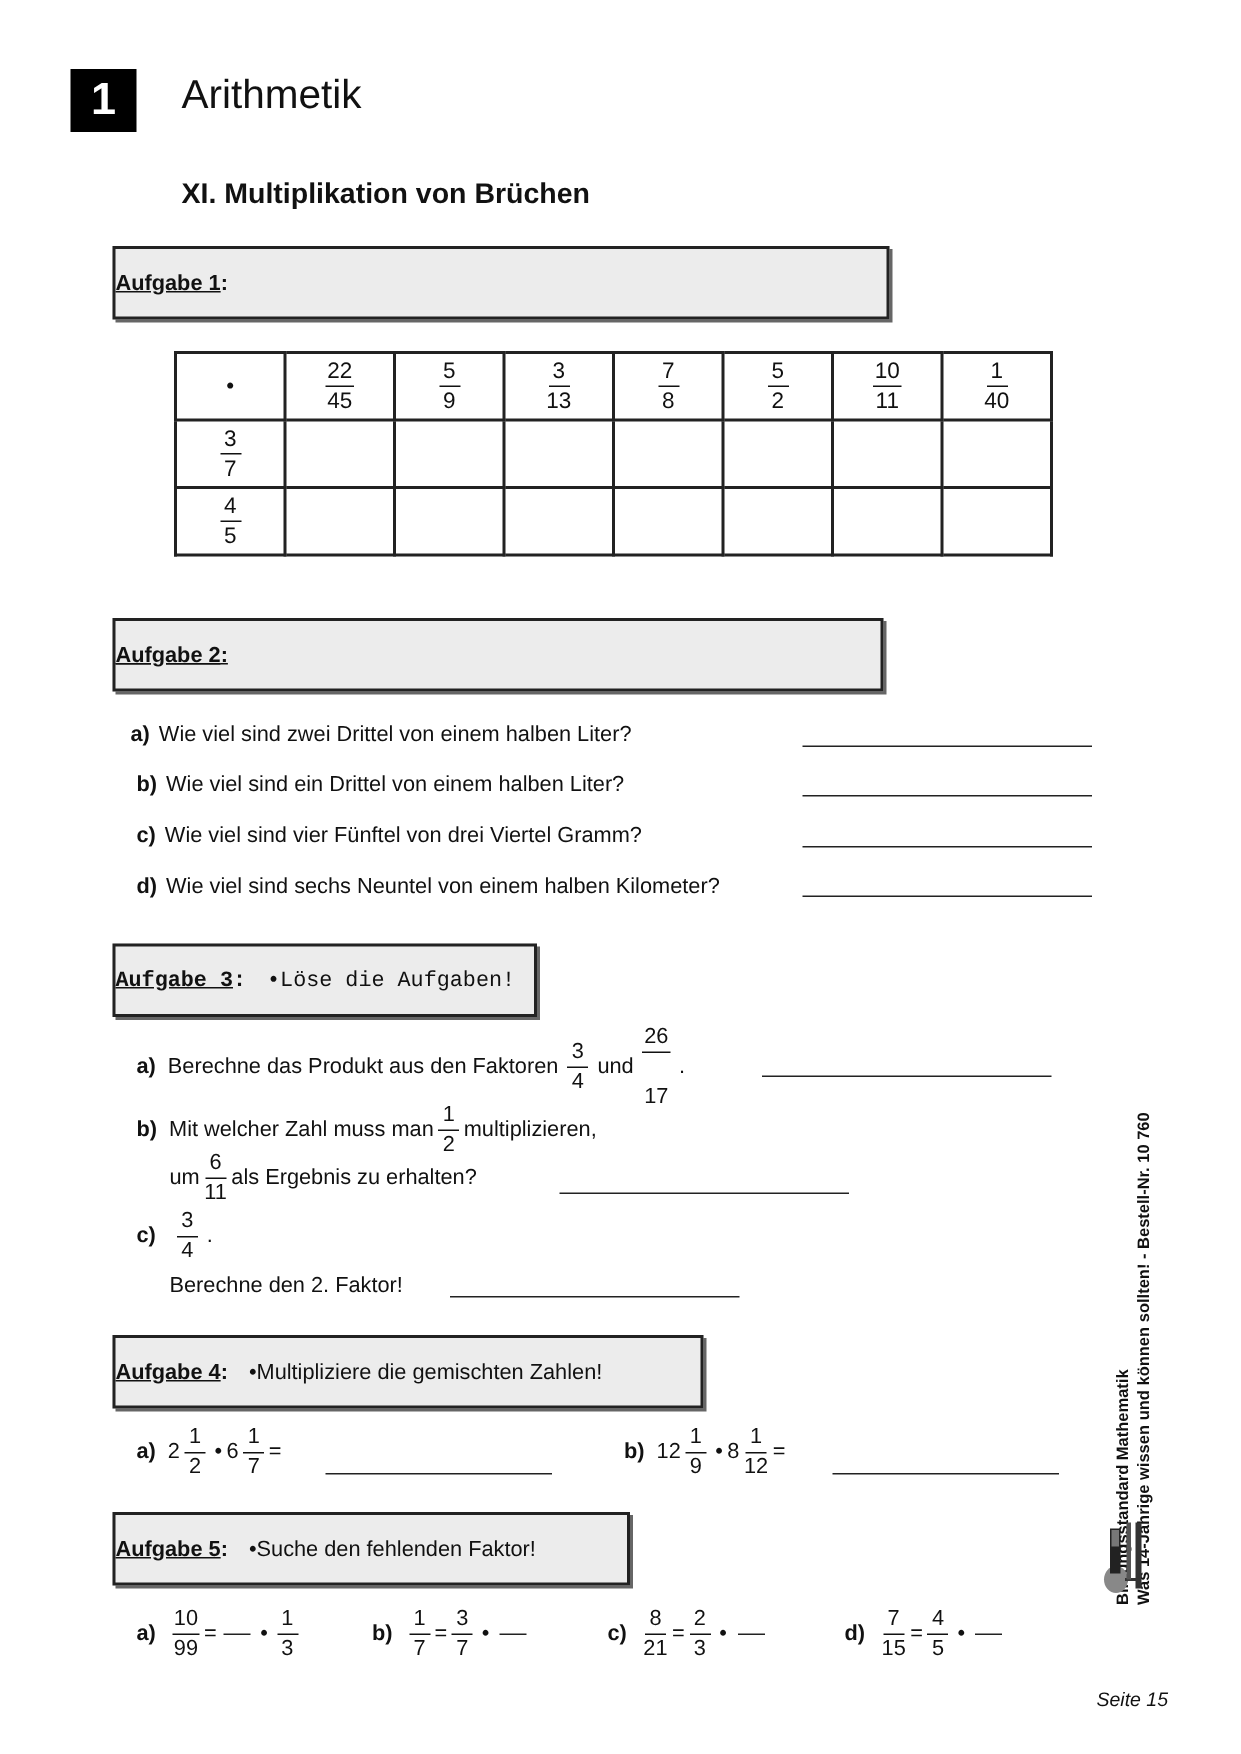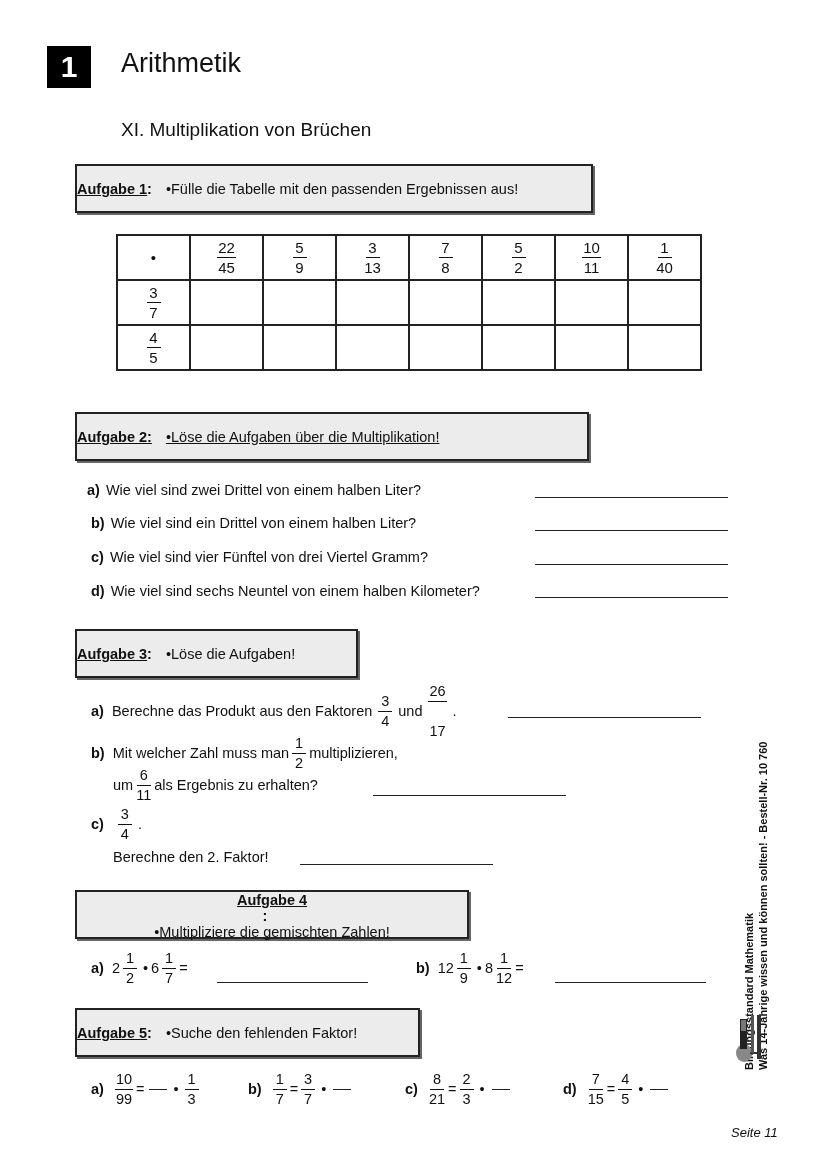--- a/index.html
+++ b/index.html
@@ -6,21 +6,21 @@
   body {
     width: 827px; height: 1169px; position: relative; overflow: hidden;
     font-family: "Liberation Sans", sans-serif; color: #111;
   }
   .abs { position: absolute; }
   .chapter-num {
     left: 47px; top: 46px; width: 44px; height: 42px; background: #000;
     color: #fff; font-weight: bold; font-size: 30px; text-align: center; line-height: 42px;
   }
   .chapter-title { left: 121px; top: 48px; font-size: 27px; font-weight: normal; }
-  .section-title { left: 121px; top: 119px; font-size: 19px; font-weight: normal; }
+  .section-title { left: 121px; top: 119px; font-size: 19px; font-weight: bold; }
   .taskbox {
     background: #ececec; border: 2px solid #222; box-sizing: border-box;
     box-shadow: 2px 2px 0 #666; font-size: 14.5px;
     display: flex; align-items: center; 
   }
   .taskbox .tlabel { font-weight: bold; text-decoration: underline; }
   .taskbox .tcolon { font-weight: bold; margin-right: 14px; }
   .taskbox .tinst::before { content: "\2022 "; }
   .frac {
     display: inline-flex; flex-direction: column; align-items: center;
@@ -50,21 +50,20 @@
 </head>
 <body>
 
 <div class="abs chapter-num">1</div>
 <div class="abs chapter-title">Arithmetik</div>
 <div class="abs section-title">XI.  Multiplikation von Brüchen</div>
 
 <div class="abs taskbox" style="left:75px;top:164px;width:518px;height:49px;">
   <span class="tlabel">Aufgabe 1</span>
     <span class="tcolon">:</span>
-  <span class="tinst">Fülle die Tabelle mit den passenden Ergebnissen aus!</span>
 </div>
 
 <table class="abs grid">
   <tbody>
       <tr>
     <td>•</td>
     <td><span class="frac">
             <span class="num">22</span>
             <span class="den">45</span>
           </span></td>
@@ -118,33 +117,32 @@
         <td></td>
         <td></td>
         <td></td>
   </tr>
 </tbody>
   </table>
 
 <div class="abs taskbox" style="left:75px;top:412px;width:514px;height:49px;text-decoration:underline;">
   <span class="tlabel">Aufgabe 2</span>
     <span class="tcolon">:</span>
-  <span class="tinst">Löse die Aufgaben über die Multiplikation!</span>
 </div>
 
 <div class="abs q" style="left:87px;top:482px;text-align:right;"><span class="ql">a)</span><span>Wie viel sind zwei Drittel von einem halben Liter?</span></div>
 <div class="abs ans" style="left:535px;top:497px;width:193px;"></div>
 <div class="abs q" style="left:91px;top:515px;"><span class="ql">b)</span><span>Wie viel sind ein Drittel von einem halben Liter?</span></div>
 <div class="abs ans" style="left:535px;top:530px;width:193px;"></div>
 <div class="abs q" style="left:91px;top:549px;"><span class="ql">c)</span><span>Wie viel sind vier Fünftel von drei Viertel Gramm?</span></div>
 <div class="abs ans" style="left:535px;top:564px;width:193px;"></div>
 <div class="abs q" style="left:91px;top:583px;"><span class="ql">d)</span><span>Wie viel sind sechs Neuntel von einem halben Kilometer?</span></div>
 <div class="abs ans" style="left:535px;top:597px;width:193px;"></div>
 
-<div class="abs taskbox" style="left:75px;top:629px;width:283px;height:49px;">
+<div class="abs taskbox" style="left:75px;top:629px;width:283px;height:49px;font-family:Liberation Mono, monospace;">
   <span class="tlabel">Aufgabe 3</span>
     <span class="tcolon">:</span>
   <span class="tinst">Löse die Aufgaben!</span>
 </div>
 
 <div class="abs expr" style="left:91px;top:692px;height:38px;">
   <span class="ql">a)</span>
   <span>Berechne das Produkt aus den Faktoren</span>
   <span class="frac" style="margin:0 6px;">
       <span class="num">3</span>
@@ -182,21 +180,21 @@
   <span class="ql">c)</span>
   <span class="frac" style="margin:0 6px;">
       <span class="num">3</span>
       <span class="den">4</span>
     </span>
   <span>.</span>
 </div>
 <div class="abs q" style="left:113px;top:849px;">Berechne den 2. Faktor!</div>
 <div class="abs ans" style="left:300px;top:864px;width:193px;"></div>
 
-<div class="abs taskbox" style="left:75px;top:890px;width:394px;height:49px;flex-direction:column;">
+<div class="abs taskbox" style="left:75px;top:890px;width:394px;height:49px;">
   <span class="tlabel">Aufgabe 4</span>
     <span class="tcolon">:</span>
   <span class="tinst">Multipliziere die gemischten Zahlen!</span>
 </div>
 
 <div class="abs expr" style="left:91px;top:949px;height:38px;">
   <span class="ql">a)</span>
   <span>2</span>
   <span class="frac">
       <span class="num">1</span>
@@ -306,13 +304,13 @@
       <ellipse cx="8" cy="20" rx="9" ry="8" fill="#888"></ellipse>
       <rect x="7" y="26" width="2" height="8" fill="#333"></rect>
       <rect x="12" y="16" width="30" height="7" fill="#222"></rect>
       <rect x="30" y="17" width="11" height="5" fill="#777"></rect>
       <rect x="8" y="27" width="38" height="3" fill="#555"></rect>
       <rect x="2" y="33" width="44" height="4" fill="#333"></rect>
     </g>
   </svg>
 </div>
 
-<div class="abs page-num">Seite 11</div>
+<div class="abs page-num">Seite 15</div>
 
 </body></html>

